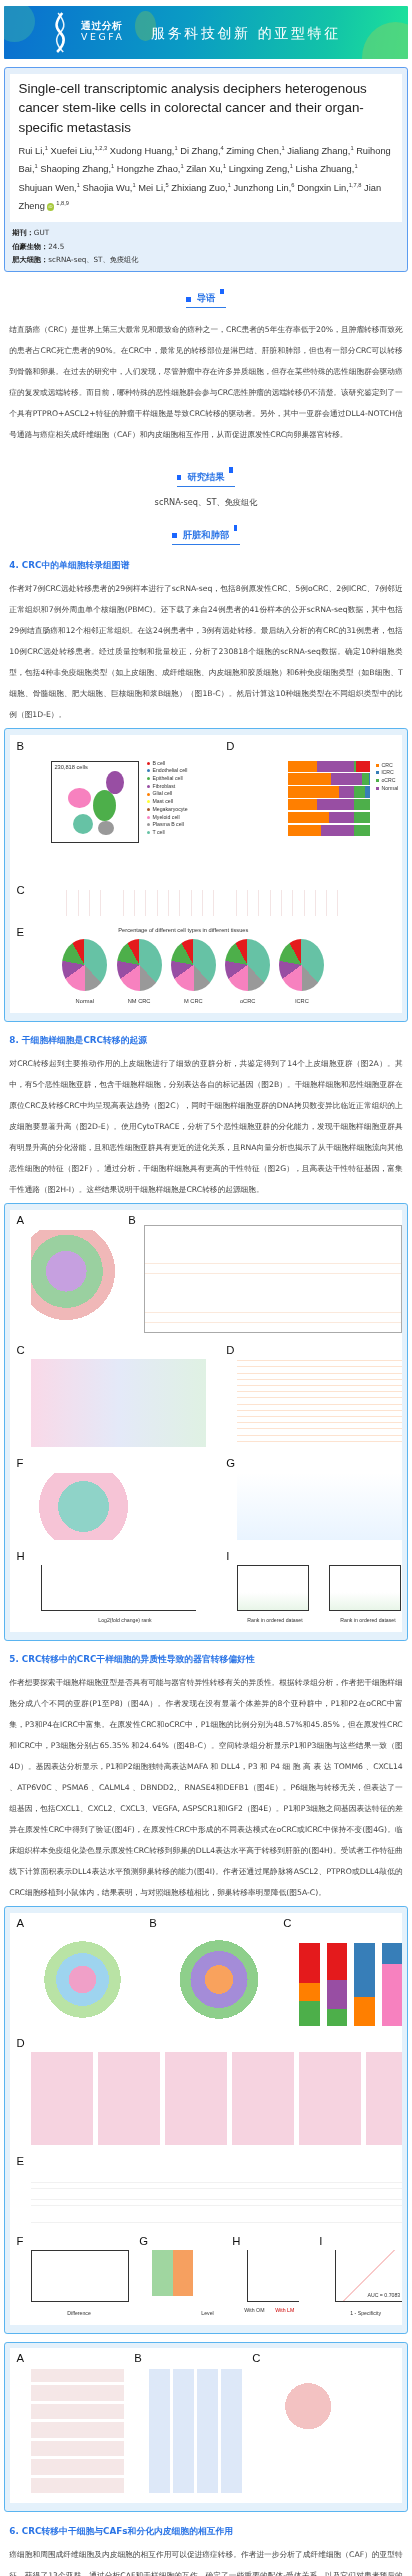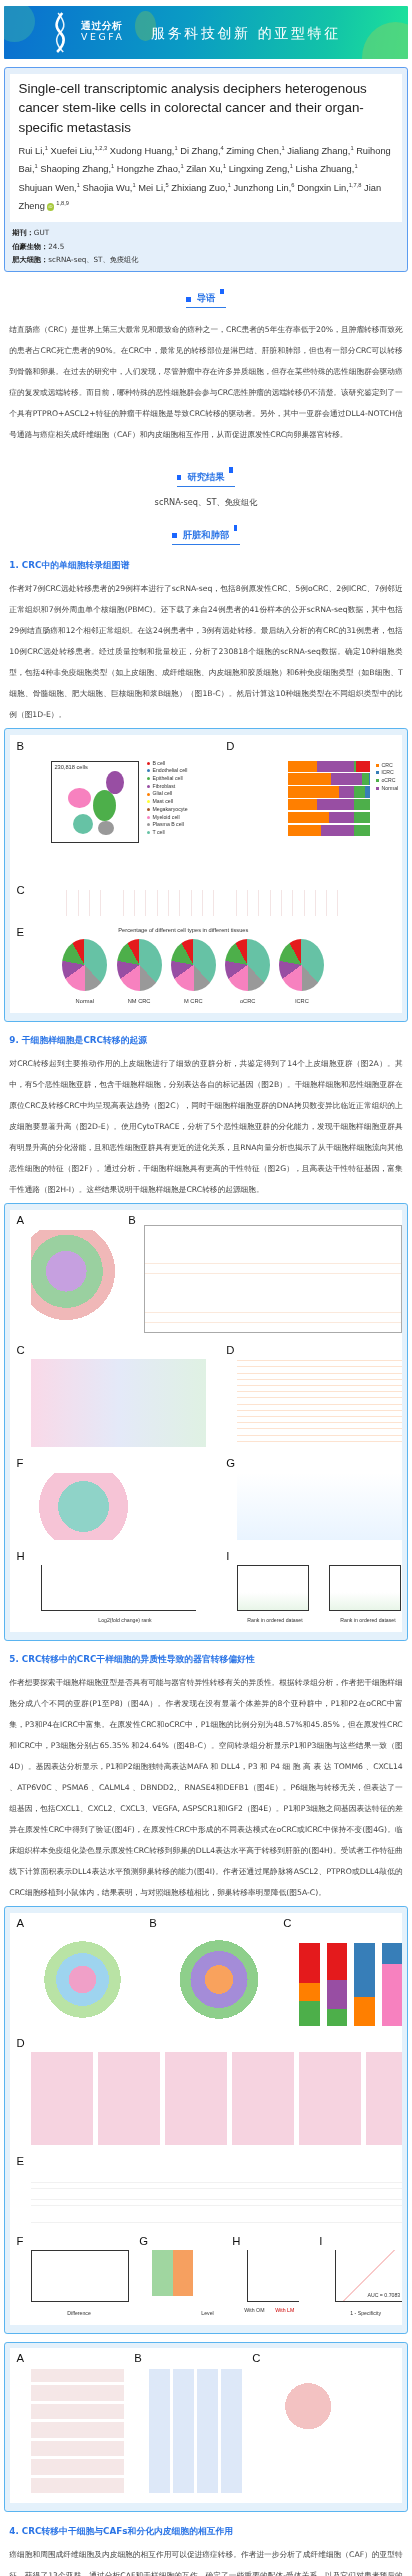--- a/index.html
+++ b/index.html
@@ -71,21 +71,21 @@
   </div>
 
   <div class="sec-title"><span class="box"><i class="sq1"></i><span class="txt">导语</span><i class="sq2"></i></span></div>
   <p class="body" style="margin-bottom:26px;">结直肠癌（CRC）是世界上第三大最常见和最致命的癌种之一，CRC患者的5年生存率低于20%，且肿瘤转移而致死的患者占CRC死亡患者的90%。在CRC中，最常见的转移部位是淋巴结、肝脏和肺部，但也有一部分CRC可以转移到骨骼和卵巢。在过去的研究中，人们发现，尽管肿瘤中存在许多异质细胞，但存在某些特殊的恶性细胞群会驱动癌症的复发或远端转移。而目前，哪种特殊的恶性细胞群会参与CRC恶性肿瘤的远端转移仍不清楚。该研究鉴定到了一个具有PTPRO+ASCL2+特征的肿瘤干样细胞是导致CRC转移的驱动者。另外，其中一亚群会通过DLL4-NOTCH信号通路与癌症相关成纤维细胞（CAF）和内皮细胞相互作用，从而促进原发性CRC向卵巢器官转移。</p>
 
   <div class="sec-title"><span class="box"><i class="sq1"></i><span class="txt">研究结果</span><i class="sq2"></i></span></div>
   <p class="center">scRNA-seq、ST、免疫组化</p>
 
   <div class="sec-title"><span class="box"><i class="sq1"></i><span class="txt">肝脏和肺部</span><i class="sq2"></i></span></div>
 
-  <h3 class="sub">1. CRC中的单细胞转录组图谱</h3>
+  <h3 class="sub">4. CRC中的单细胞转录组图谱</h3>
   <p class="body">作者对7例CRC远处转移患者的29例样本进行了scRNA-seq，包括8例原发性CRC、5例oCRC、2例lCRC、7例邻近正常组织和7例外周血单个核细胞(PBMC)。还下载了来自24例患者的41份样本的公开scRNA-seq数据，其中包括29例结直肠癌和12个相邻正常组织。在这24例患者中，3例有远处转移。最后纳入分析的有CRC的31例患者，包括10例CRC远处转移患者。经过质量控制和批量校正，分析了230818个细胞的scRNA-seq数据。确定10种细胞类型，包括4种非免疫细胞类型（如上皮细胞、成纤维细胞、内皮细胞和胶质细胞）和6种免疫细胞类型（如B细胞、T细胞、骨髓细胞、肥大细胞、巨核细胞和浆B细胞）（图1B-C）。然后计算这10种细胞类型在不同组织类型中的比例（图1D-E）。</p>
   <div class="fig">
     <div class="fig-inner" style="height:278px;">
       <span class="panel-label" style="left:6.2px;top:5.2px;">B</span>
       <span class="panel-label" style="left:216px;top:5.2px;">D</span>
       <div style="position:absolute;left:41px;top:26px;width:88px;height:82px;border:0.5px solid #333;">
         <span class="small" style="left:2.1px;top:2.1px;font-size:5.7px;">230,818 cells</span>
         <div class="blob" style="left:15.5px;top:26px;width:23px;height:20.6px;background:#f781bf;"></div>
         <div class="blob" style="left:41px;top:28px;width:23px;height:31px;background:#4daf4a;"></div>
         <div class="blob" style="left:54px;top:9.3px;width:18px;height:23px;background:#984ea3;"></div>
@@ -167,21 +167,21 @@
             <div style="font: 5.7px &quot;Liberation Sans&quot;, sans-serif; margin-top: 7.2px;">oCRC</div>
           </div>
           <div style="text-align: center;">
             <div style="width: 45px; height: 52px; border-radius: 50%; background: conic-gradient(rgb(102, 194, 165) 0deg, rgb(102, 194, 165) 38%, rgb(153, 153, 153) 38%, rgb(153, 153, 153) 50%, rgb(247, 129, 191) 50%, rgb(247, 129, 191) 65%, rgb(152, 78, 163) 65%, rgb(152, 78, 163) 78%, rgb(77, 175, 74) 78%, rgb(77, 175, 74) 92%, rgb(228, 26, 28) 92%);"></div>
             <div style="font: 5.7px &quot;Liberation Sans&quot;, sans-serif; margin-top: 7.2px;">lCRC</div>
           </div>
         </div>
     </div>
   </div>
 
-  <h3 class="sub">9. 干细胞样细胞是CRC转移的起源</h3>
+  <h3 class="sub">8. 干细胞样细胞是CRC转移的起源</h3>
   <p class="body">对CRC转移起到主要推动作用的上皮细胞进行了细致的亚群分析，共鉴定得到了14个上皮细胞亚群（图2A）。其中，有5个恶性细胞亚群，包含干细胞样细胞，分别表达各自的标记基因（图2B）。干细胞样细胞和恶性细胞亚群在原位CRC及转移CRC中均呈现高表达趋势（图2C），同时干细胞样细胞亚群的DNA拷贝数变异比临近正常组织的上皮细胞要显著升高（图2D-E）。使用CytoTRACE，分析了5个恶性细胞亚群的分化能力，发现干细胞样细胞亚群具有明显升高的分化潜能，且和恶性细胞亚群具有更近的进化关系，且RNA向量分析也揭示了从干细胞样细胞流向其他恶性细胞的特征（图2F）。通过分析，干细胞样细胞具有更高的干性特征（图2G），且高表达干性特征基因，富集干性通路（图2H-I）。这些结果说明干细胞样细胞是CRC转移的起源细胞。</p>
   <div class="fig">
     <div class="fig-inner" style="height:422px;">
       <span class="panel-label" style="left:6.2px;top:4.1px;">A</span>
       <span class="panel-label" style="left:118px;top:4.1px;">B</span>
       <div style="position:absolute;left:20.6px;top:20.6px;width:88px;height:103px;background:radial-gradient(circle at 40% 40%,#c6a0e0 0 25%,#9ad0a0 25% 45%,#f0b8b8 45% 60%,#fff 60%);"></div>
       <div style="position:absolute;left:134px;top:15.5px;width:258px;height:108px;border:0.5px solid #aaa;background:repeating-linear-gradient(0deg,#fff 0 9.3px,#fbe9dc 9.3px 9.8px);"></div>
       <span class="panel-label" style="left:6.2px;top:134px;">C</span>
       <span class="panel-label" style="left:216px;top:134px;">D</span>
       <div style="position:absolute;left:20.6px;top:149px;width:175px;height:88px;background:linear-gradient(90deg,#f9d9e8,#e4e9f8,#dff1e3);"></div>
@@ -241,17 +241,17 @@
     <div class="fig-inner" style="height:155px;">
       <span class="panel-label" style="left:6.2px;top:4.1px;">A</span>
       <span class="panel-label" style="left:124px;top:4.1px;">B</span>
       <span class="panel-label" style="left:242px;top:4.1px;">C</span>
       <div style="position:absolute;left:20.6px;top:20.6px;width:93px;height:124px;background:repeating-linear-gradient(0deg,#f5e7e7 0 15.5px,#fff 15.5px 18.5px);"></div>
       <div style="position:absolute;left:139px;top:20.6px;width:93px;height:124px;background:repeating-linear-gradient(90deg,#dde8f8 0 20.6px,#fff 20.6px 24px);"></div>
       <div style="position:absolute;left:258px;top:20.6px;width:134px;height:124px;background:radial-gradient(circle at 30% 30%,#f3c2c2 0 18%,#fff 18%),radial-gradient(circle at 70% 60%,#c6d8f3 0 18%,#fff 18%);"></div>
     </div>
   </div>
 
-  <h3 class="sub">4. CRC转移中干细胞与CAFs和分化内皮细胞的相互作用</h3>
+  <h3 class="sub">6. CRC转移中干细胞与CAFs和分化内皮细胞的相互作用</h3>
   <p class="body">癌细胞和周围成纤维细胞及内皮细胞的相互作用可以促进癌症转移。作者进一步分析了成纤维细胞（CAF）的亚型特征，获得了13个亚群。通过分析CAF和干样细胞的互作，确定了一些重要的配体-受体关系，以及它们对患者预后的影响（图6B-C）。同样，内皮细胞获得了10个亚群，以及富集的互作关系（图6D-F）。发现Art_NOTCH4和Tip_COL4A1在转移样品中富集（图6G）。作者接下来分析了这两个互作关系跟通路的富集关系，发现和NOTCH信号通路显著富集（图6H-J）。总之，这些结果表明，P1细胞可以通过其过度加压的配体DLL4与CAFs和D内皮细胞上的NOTCH受体在原发性CRC微环境中与CAFs-D内皮细胞相互作用，这可能促进它们转移到卵巢（图6K）。</p>
 
 </div>
 
 
 </body></html>

